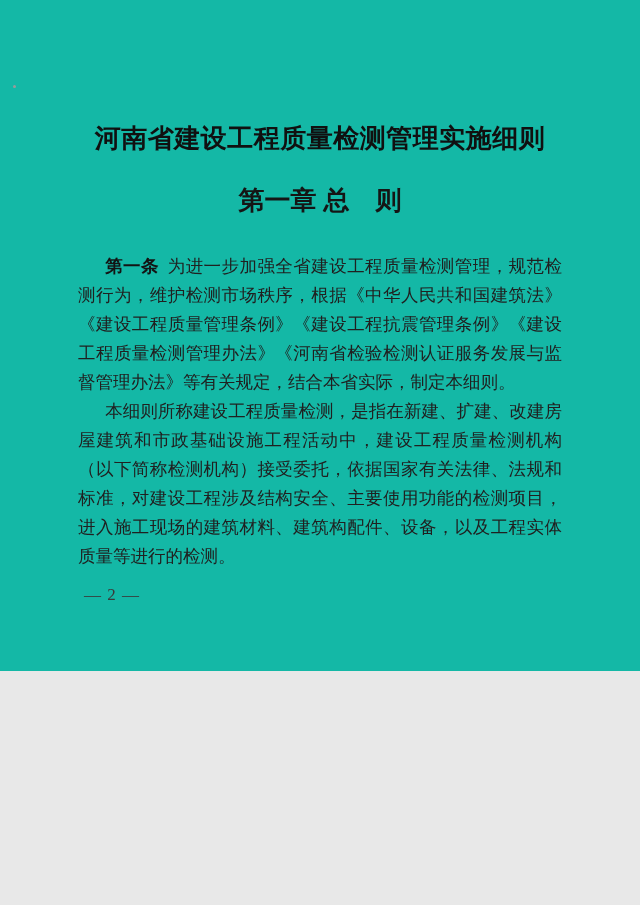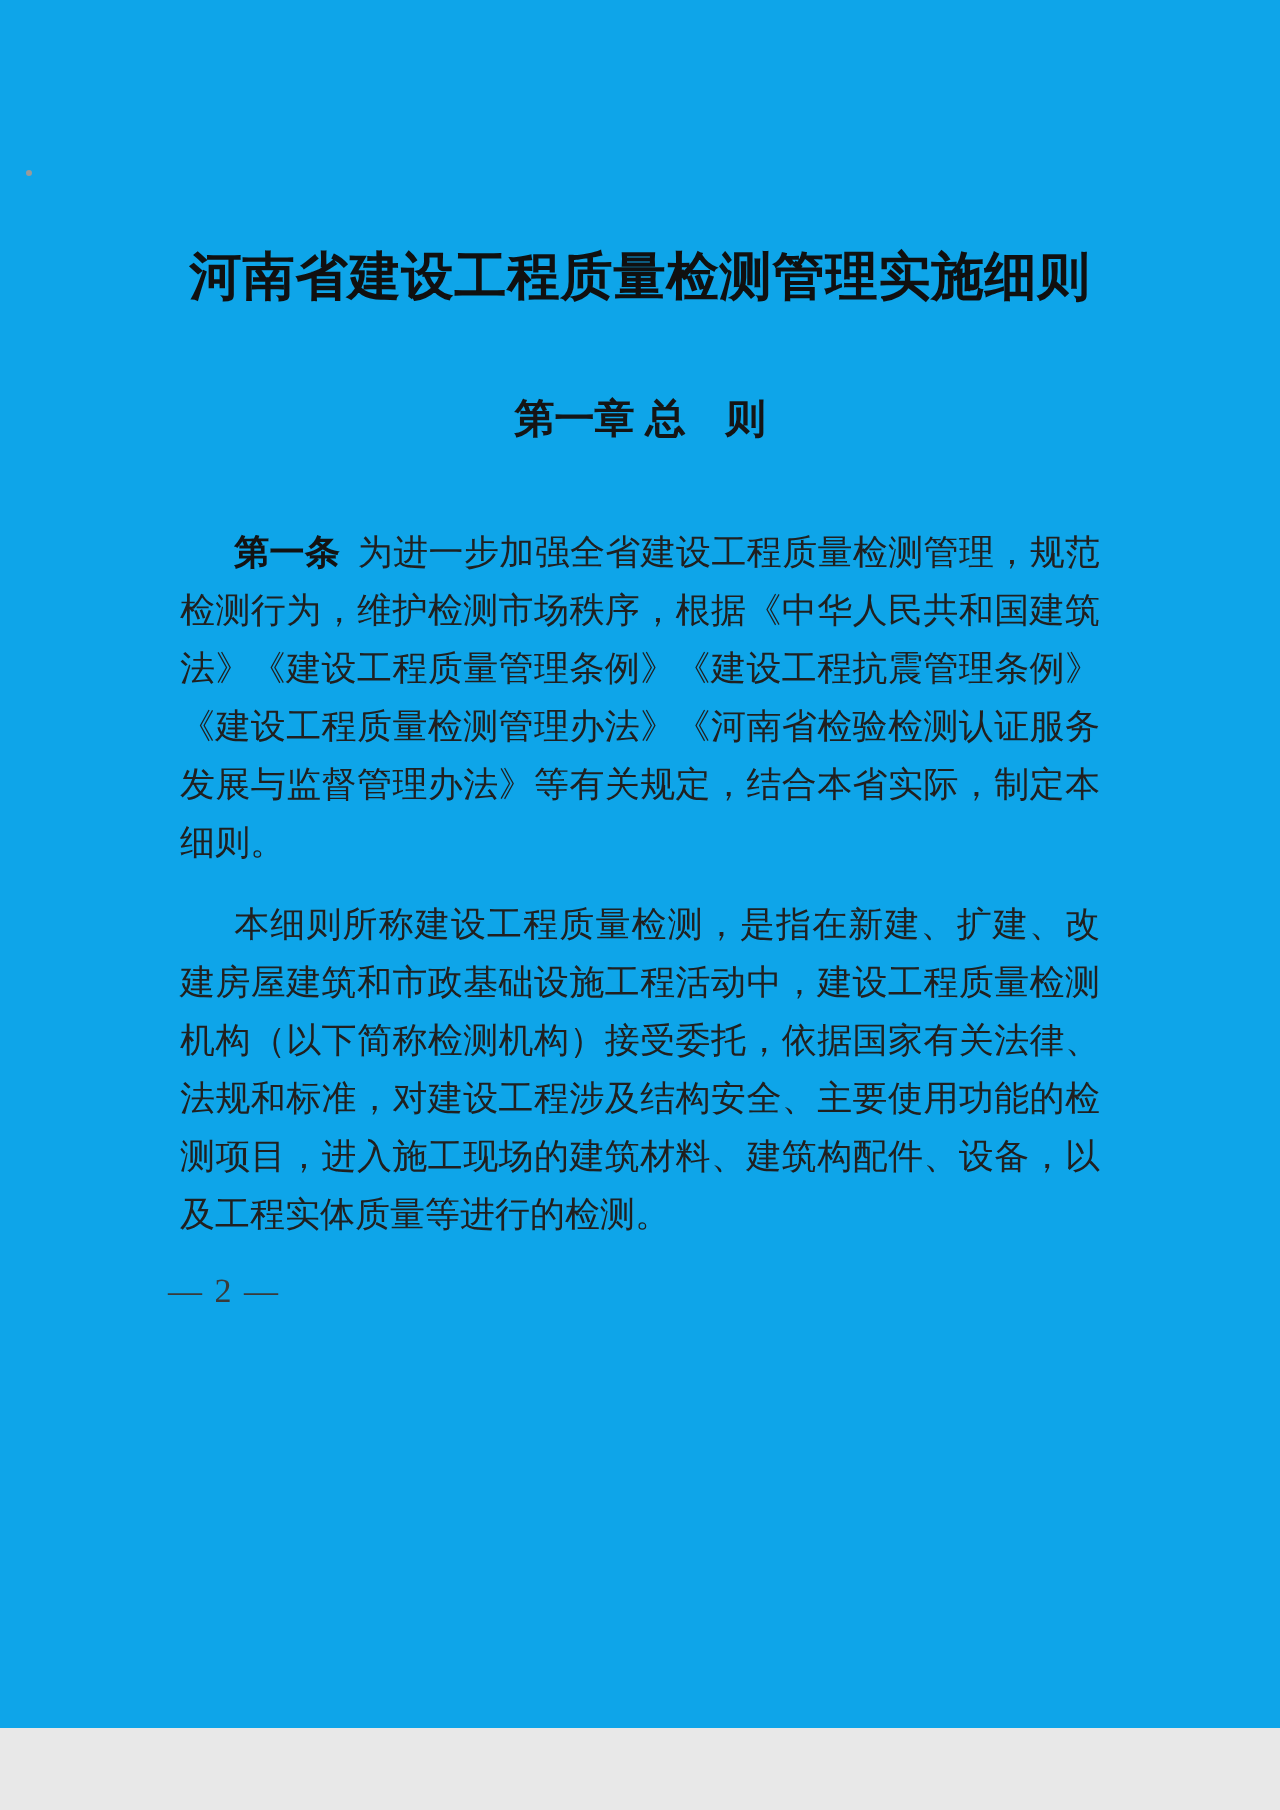--- a/index.html
+++ b/index.html
@@ -1,54 +1,54 @@
 <!DOCTYPE html>
 <html><head>
 <meta charset="utf-8">
 <style>
   html, body { margin: 0; padding: 0; background: #e8e8e8; }
   .page {
     position: relative;
     width: 640px;
-    height: 864px;
+    height: 671px;
     margin: 0 auto;
-    background: #0ea5e9;
+    background: #14b8a6;
     overflow: hidden;
     font-family: "Liberation Serif", "DejaVu Serif", serif;
     color: #1e1e1e;
     box-sizing: border-box;
   }
   .doc-title {
     margin: 122px 40px 0 40px;
     text-align: center;
     font-family: "Liberation Sans", "DejaVu Sans", sans-serif;
     font-weight: bold;
     font-size: 26px;
     line-height: 33px;
     letter-spacing: 0.5px;
     color: #101010;
   }
   .chapter-heading {
-    margin-top: 43px;
+    margin-top: 33px;
     text-align: center;
     font-family: "Liberation Sans", "DejaVu Sans", sans-serif;
     font-weight: bold;
-    font-size: 20px;
+    font-size: 26px;
     line-height: 24px;
     color: #151515;
   }
   .body-text {
     margin: 40px 78px 0 78px;
     font-size: 17.5px;
     line-height: 29px;
     text-align: justify;
     color: #202020;
   }
   .body-text p {
-    margin: 12px;
+    margin: 0;
     text-indent: 1.55em;
   }
   .lead {
     font-family: "Liberation Sans", "DejaVu Sans", sans-serif;
     font-weight: bold;
     color: #131313;
   }
   .lead:not(:empty) { margin-right: 0.5em; }
   .page-number {
     margin: 13px 0 0 84px;

